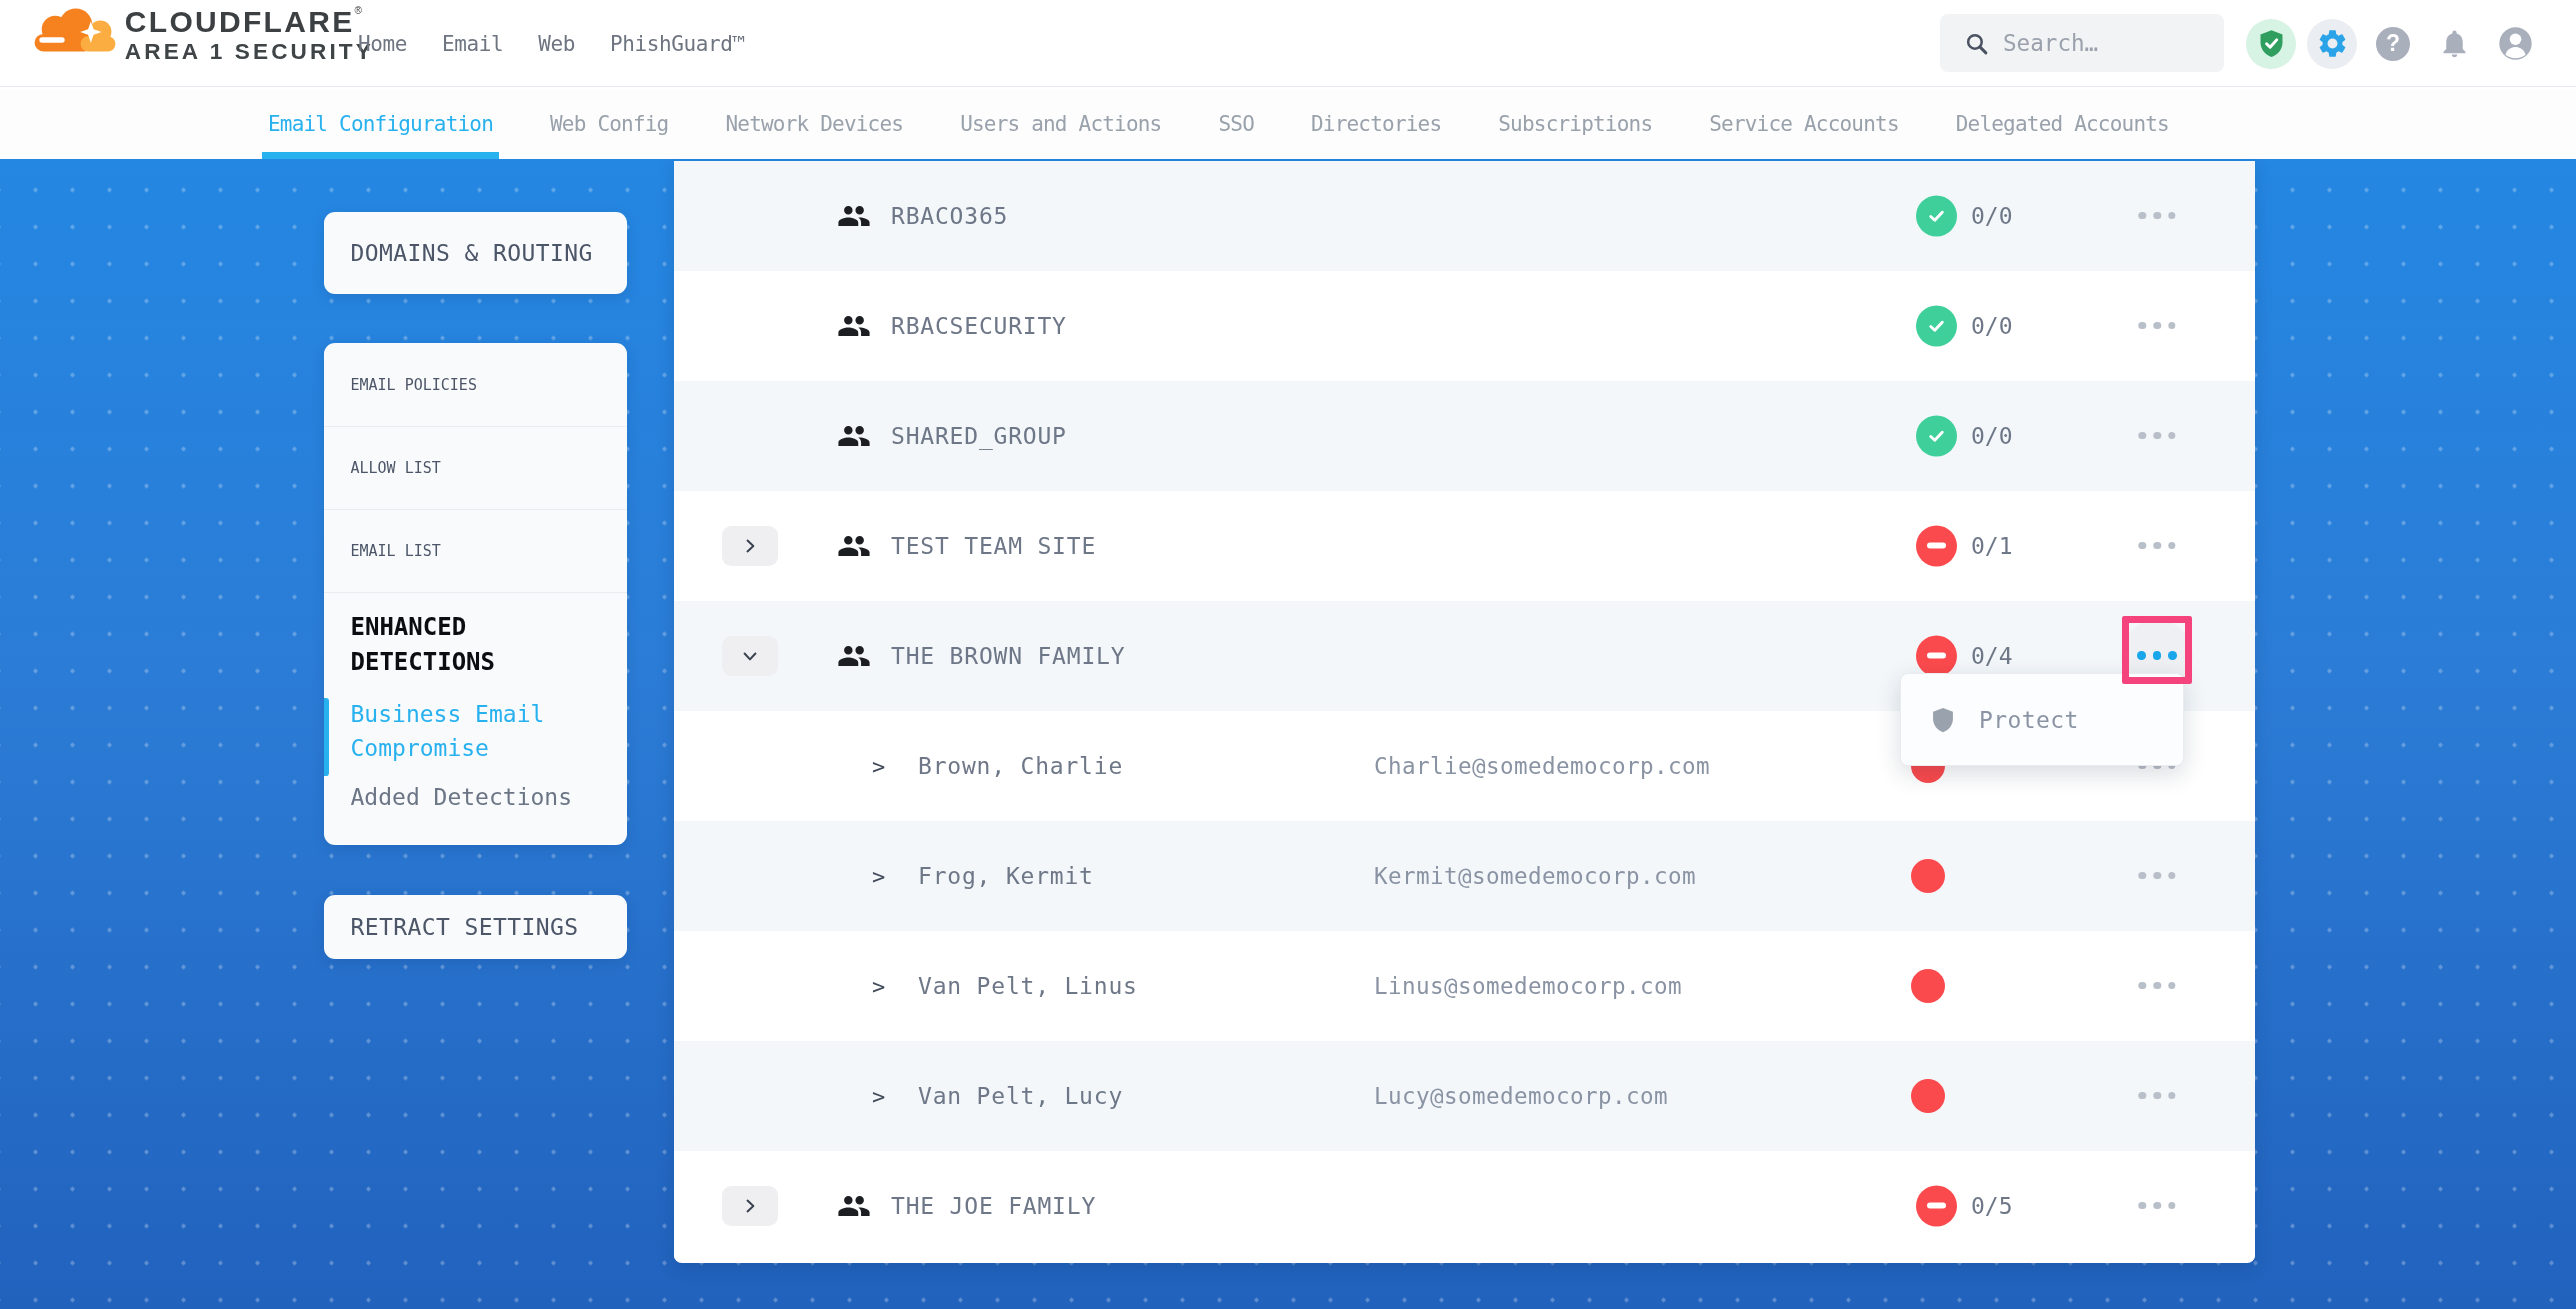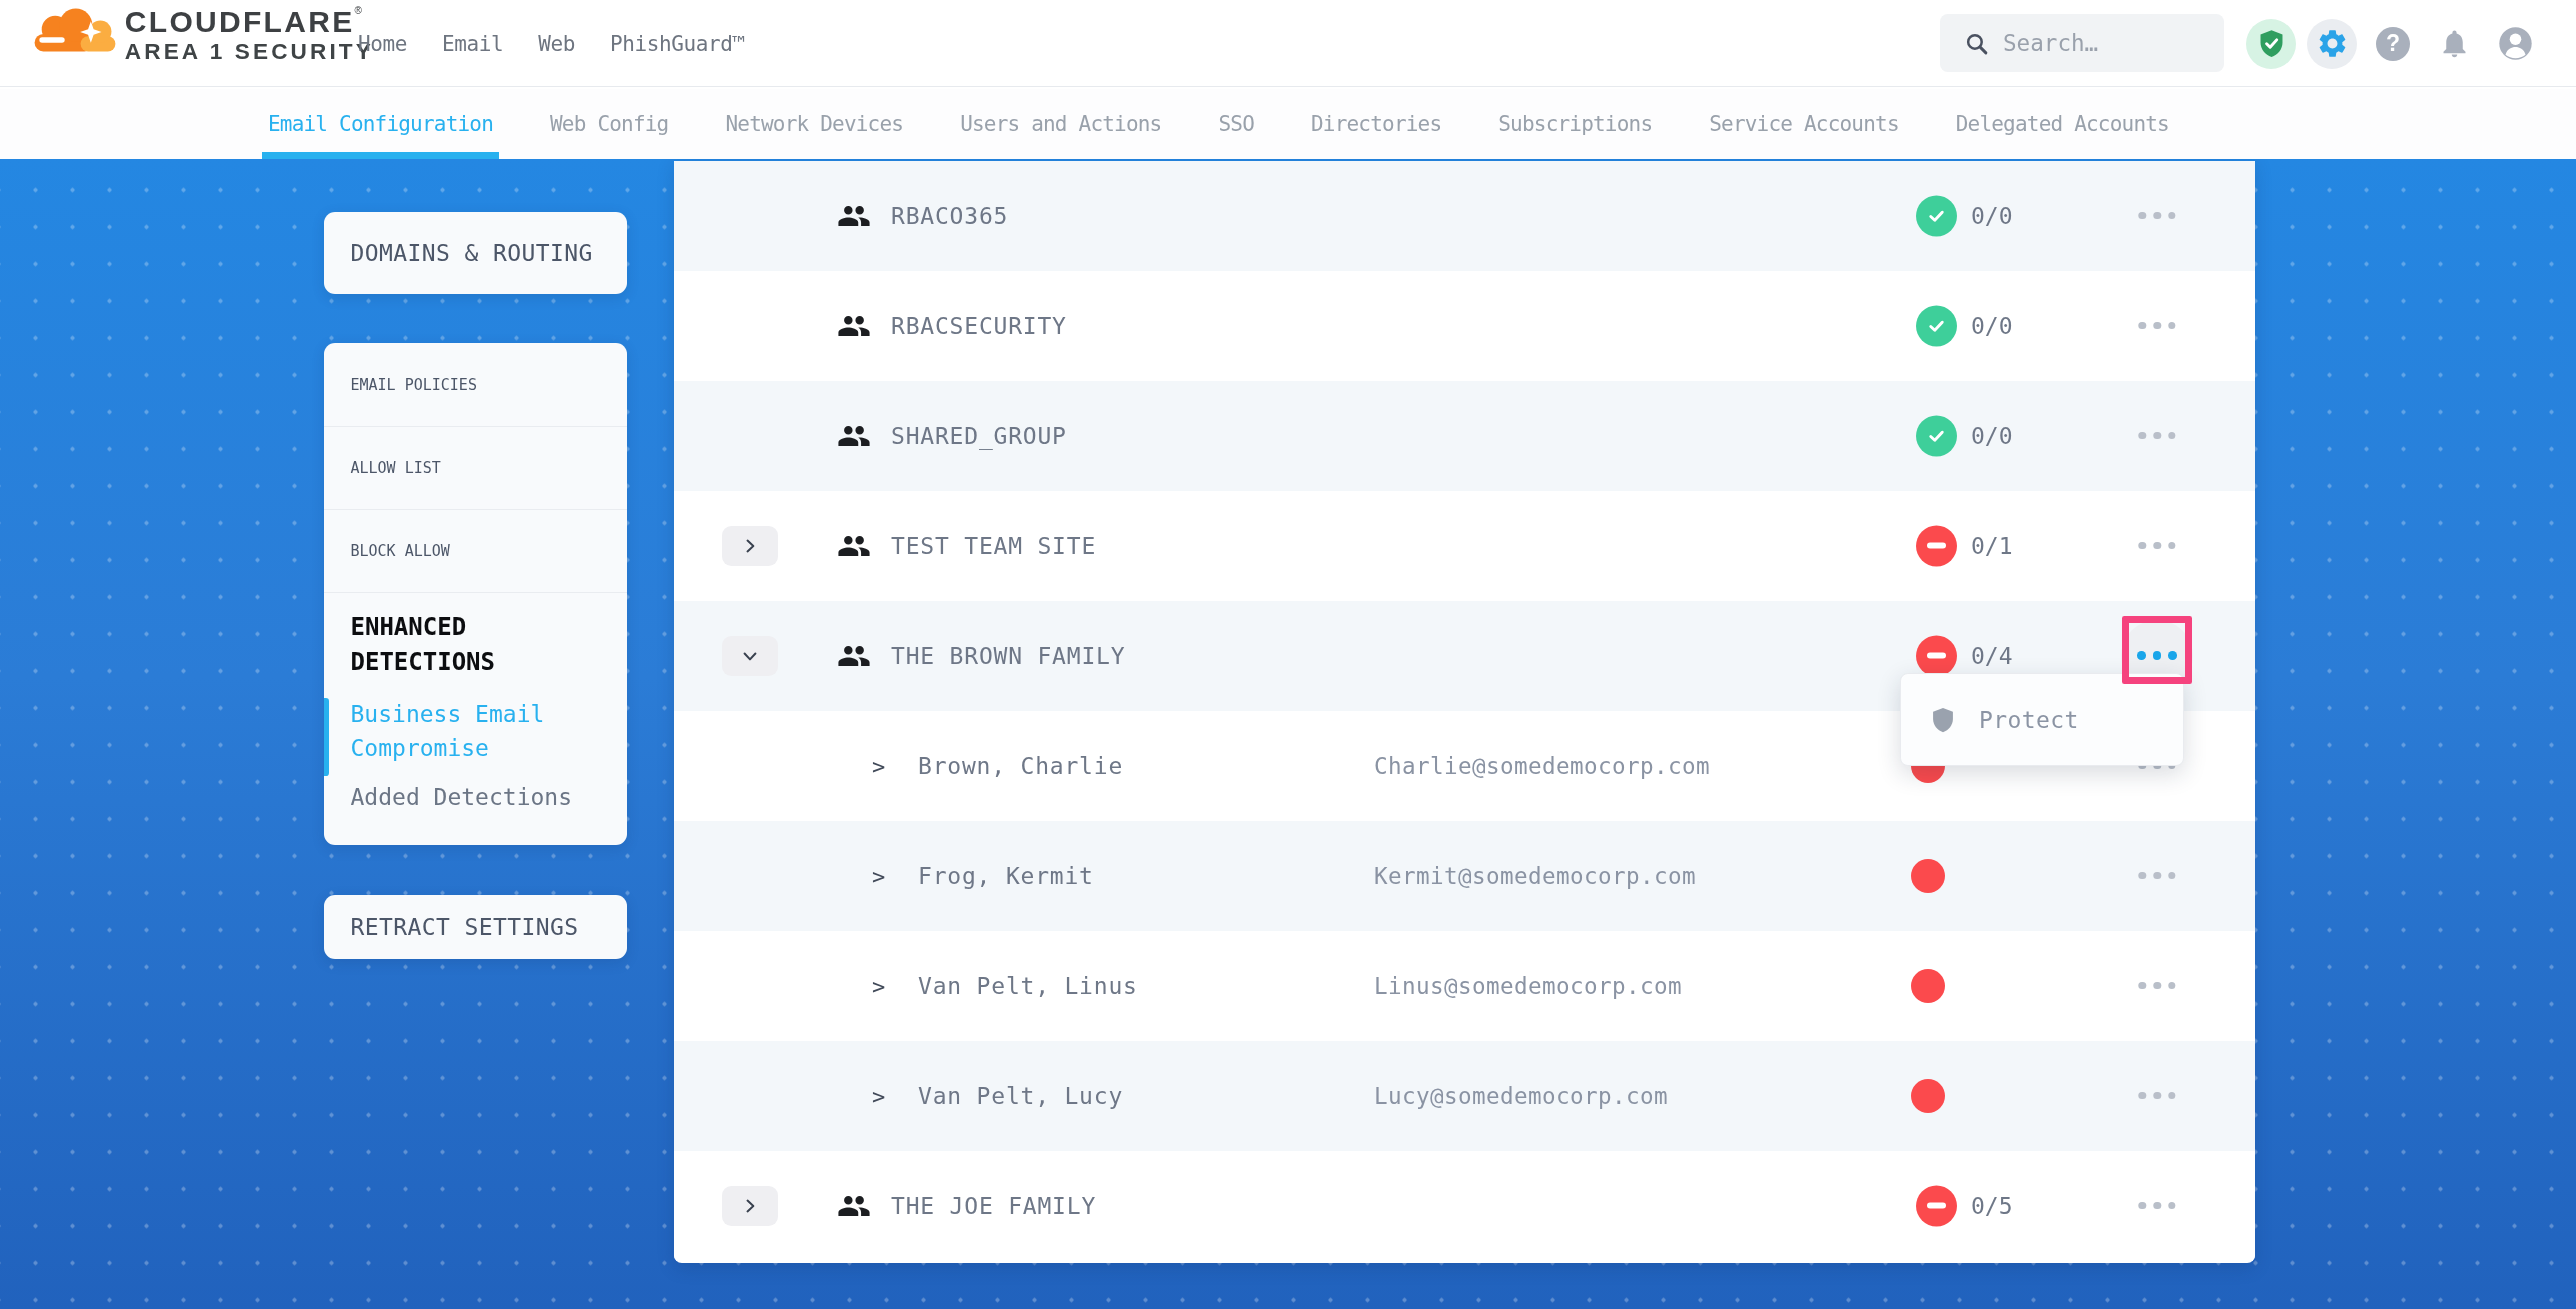--- a/index.html
+++ b/index.html
@@ -156,21 +156,21 @@
   <main class="content">
 
     <div class="card card-1">
       <div class="card-item">DOMAINS &amp; ROUTING</div>
     </div>
 
     <div class="card card-2">
       <div class="active-bar"></div>
       <div class="nav-item">EMAIL POLICIES</div>
       <div class="nav-item">ALLOW LIST</div>
-      <div class="nav-item">BLOCK ALLOW</div>
+      <div class="nav-item">EMAIL LIST</div>
       <div class="sect">
         <div class="sect-header">ENHANCED DETECTIONS</div>
         <div class="sect-active">Business Email Compromise</div>
         <div class="sect-plain">Added Detections</div>
       </div>
     </div>
 
     <div class="card card-3">
       <div class="card-item">RETRACT SETTINGS</div>
     </div>

